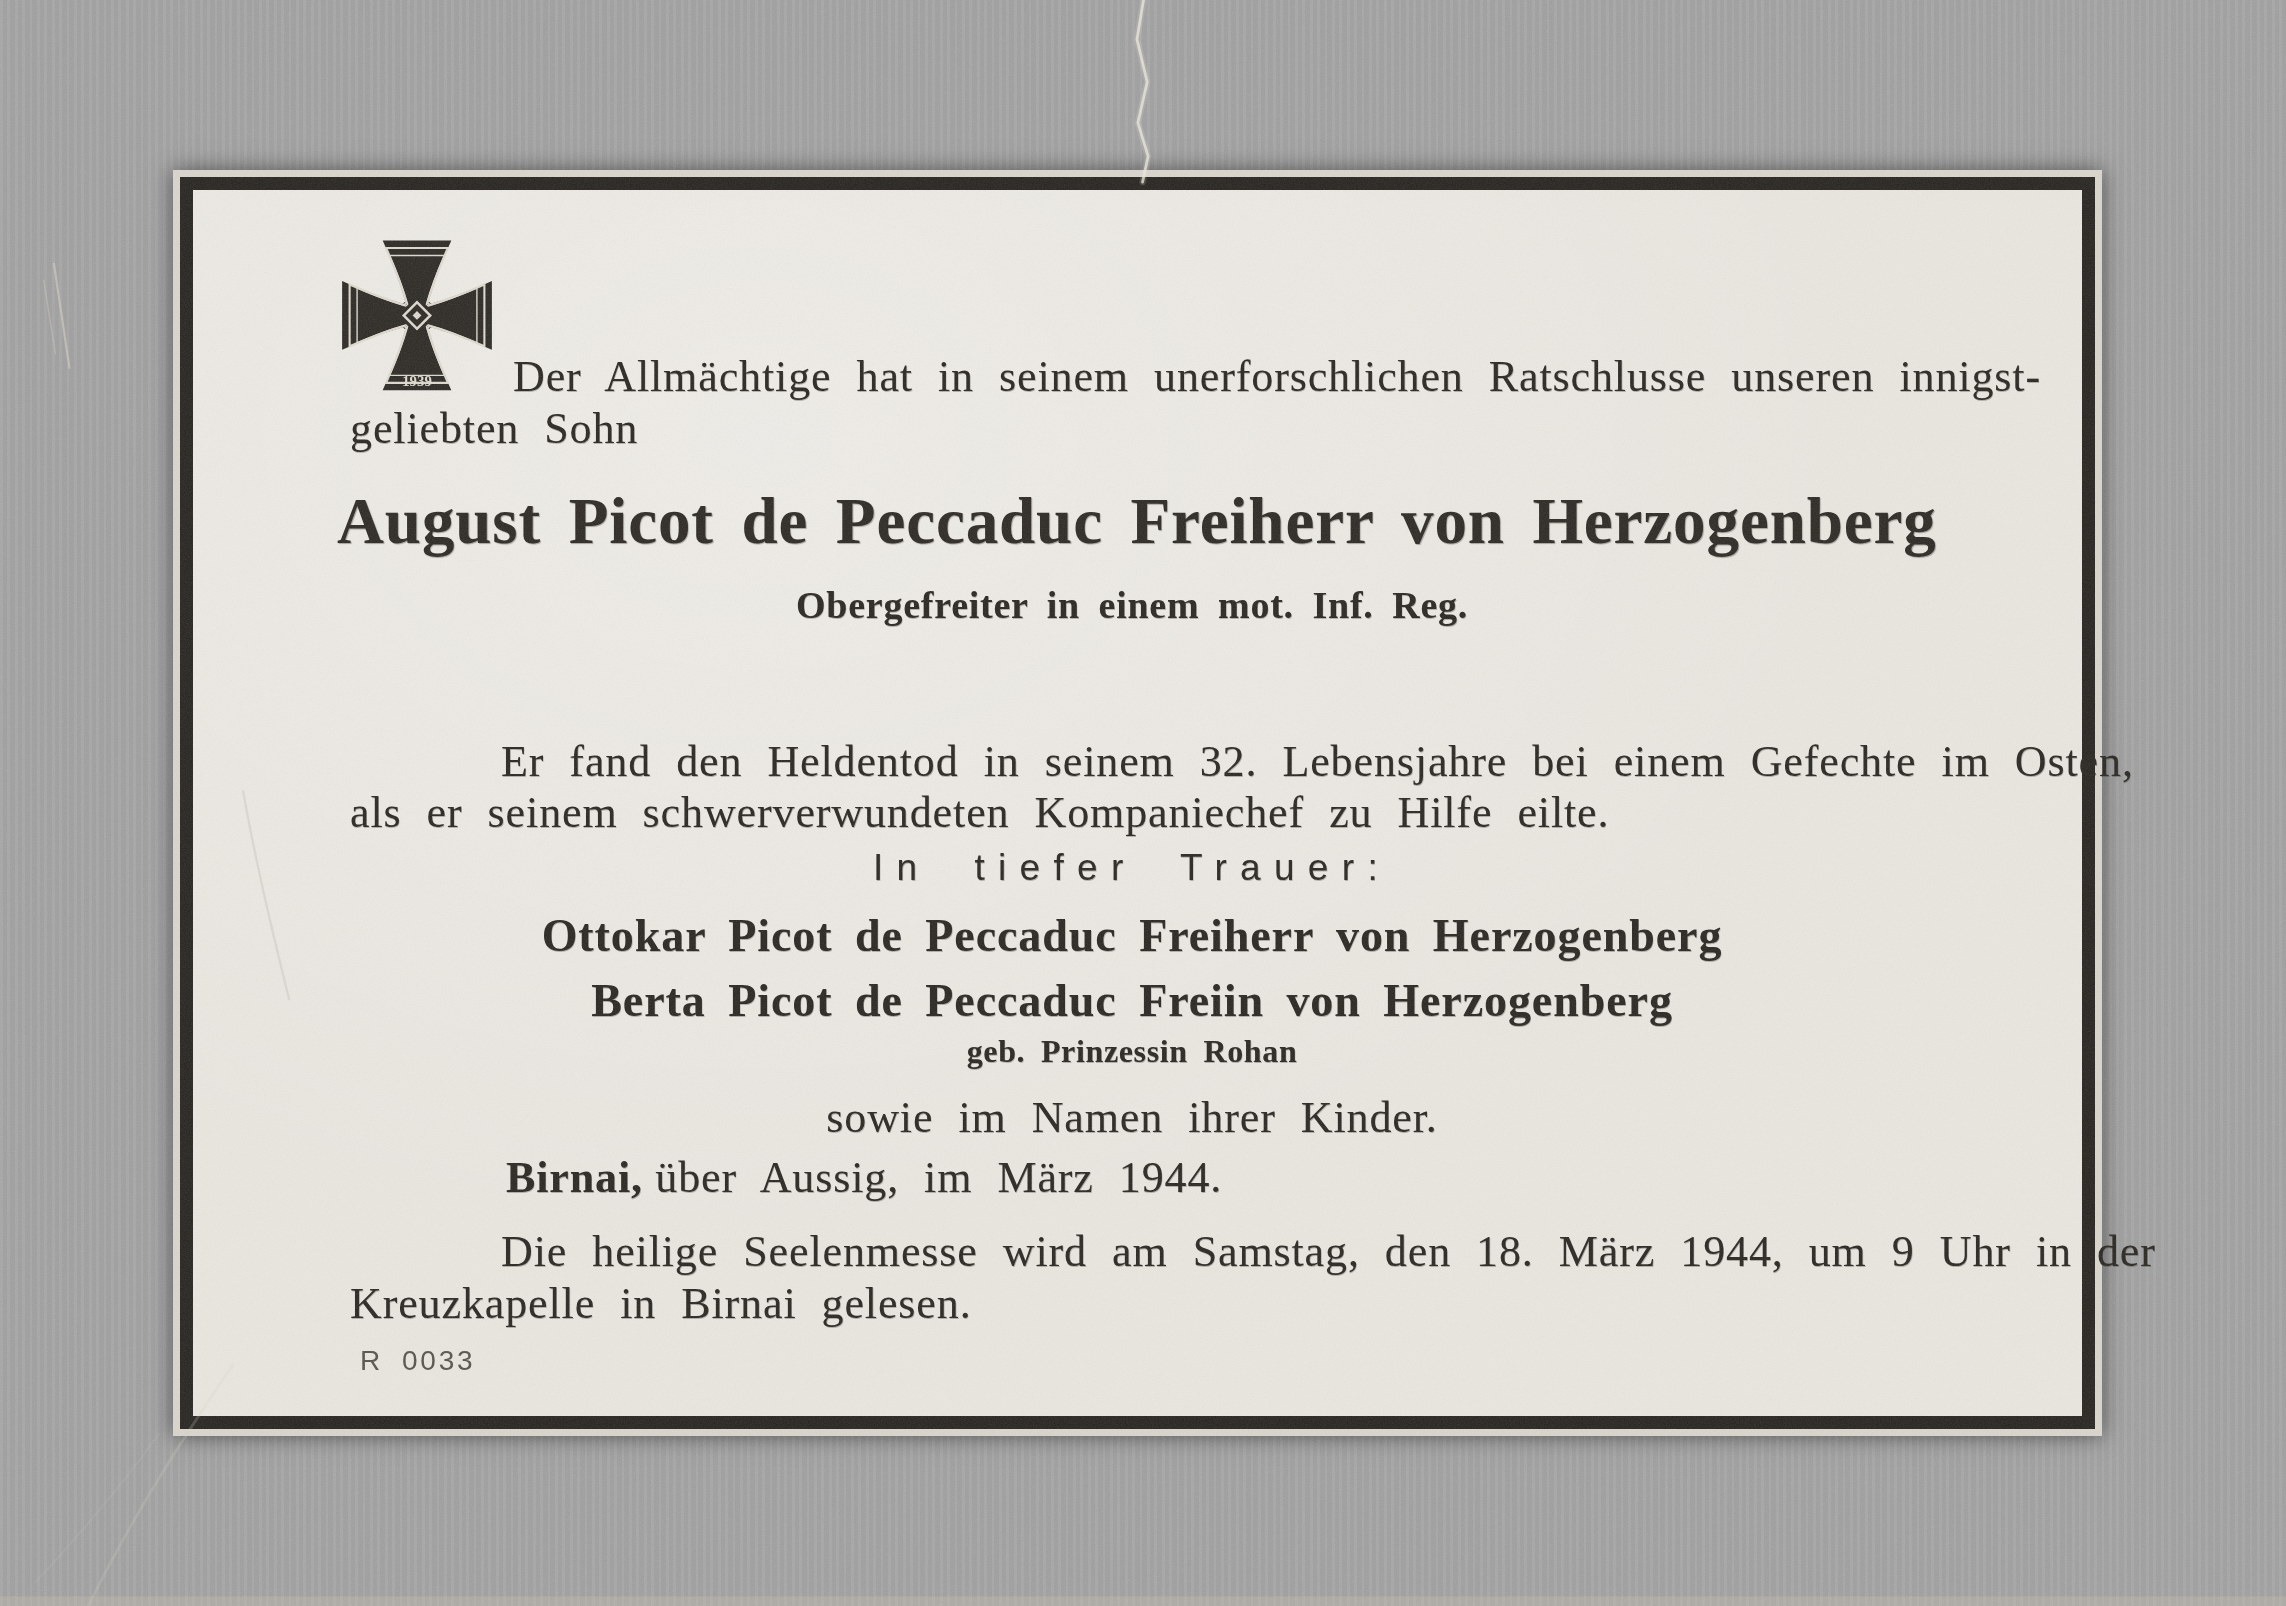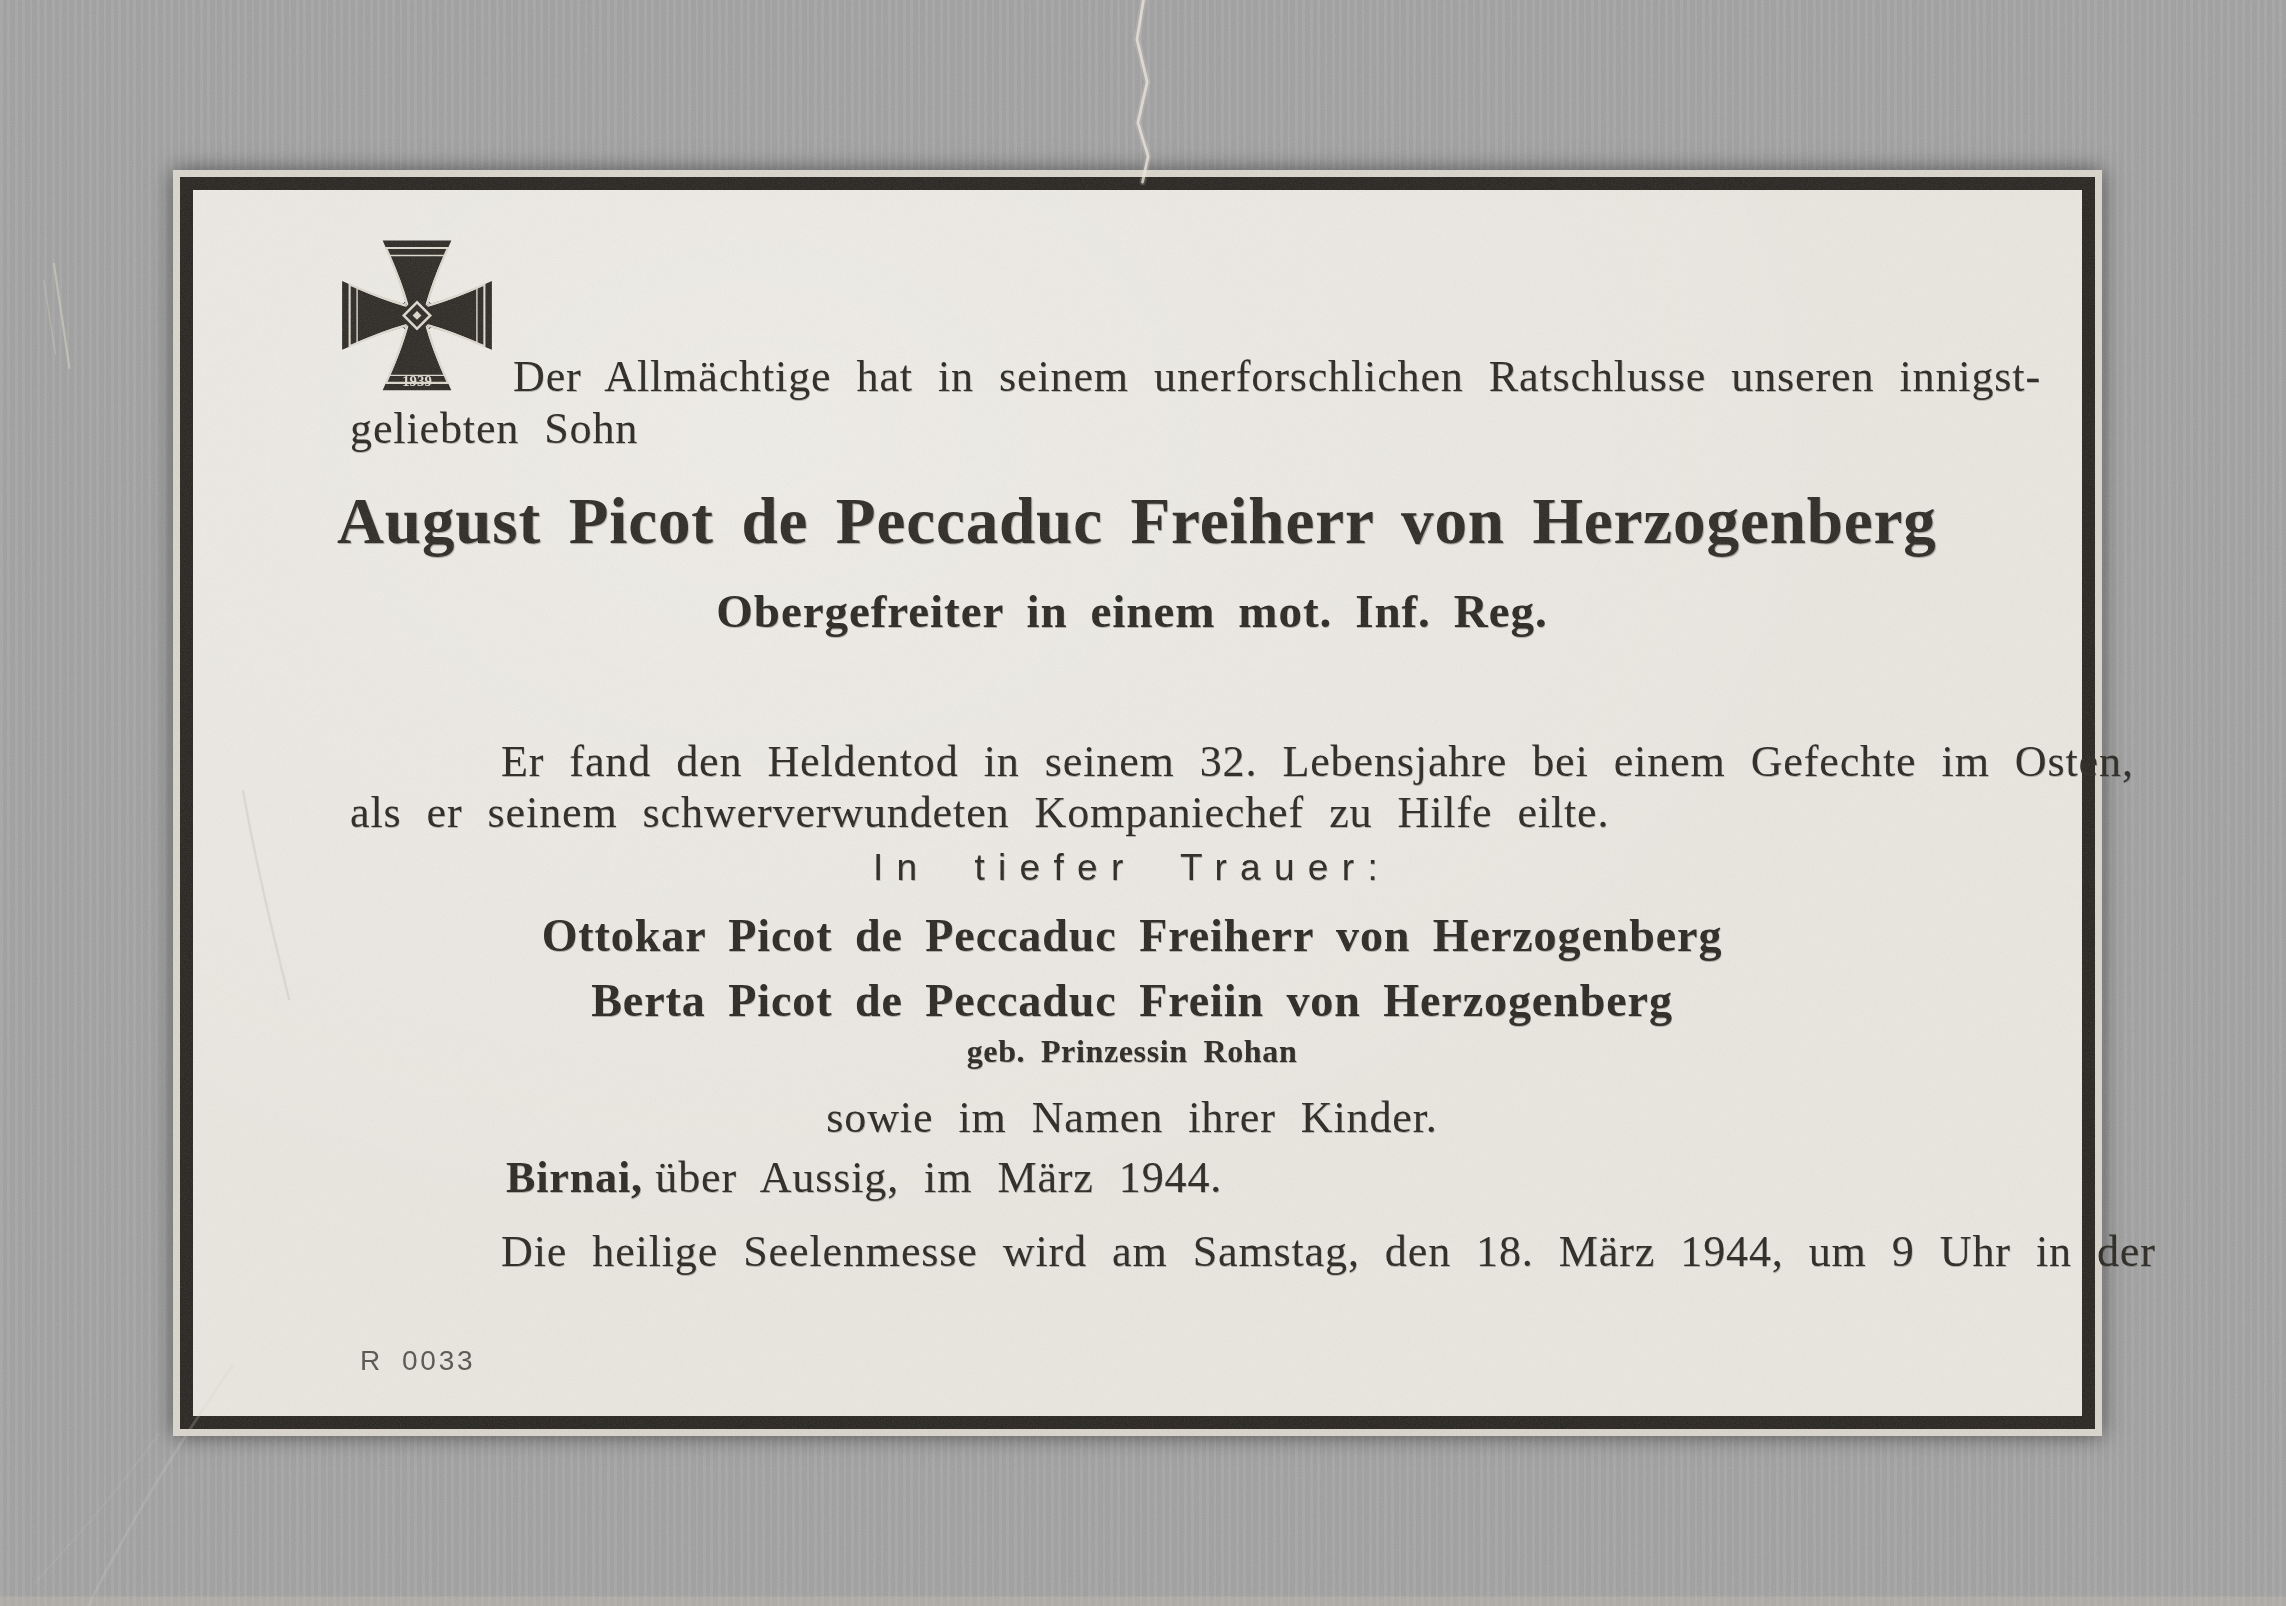--- a/index.html
+++ b/index.html
@@ -39,21 +39,21 @@
     white-space:nowrap;
     word-spacing:0.30em;
     letter-spacing:0.02em;
     text-shadow:0.6px 0.6px 0.6px rgba(39,36,31,0.30);
   }
   .centerband{left:337px;width:1590px;text-align:center;}
   .name-heading{
     font-weight:bold;font-size:65px;letter-spacing:0.9px;word-spacing:0.16em;color:#2a2621;
     text-shadow:0.9px 0.9px 0.9px rgba(30,27,22,0.35);
   }
-  .rank-line{font-weight:bold;font-size:47px;word-spacing:0.22em;}
+  .rank-line{font-weight:bold;font-size:38px;word-spacing:0.22em;}
   .trauer{
     font-family:"Liberation Sans", sans-serif;
     font-size:37px;font-weight:400;
     letter-spacing:0.36em;word-spacing:0.55em;
   }
   .mourner{font-weight:bold;font-size:46px;word-spacing:0.22em;}
   .geb{font-weight:bold;font-size:32px;word-spacing:0.22em;}
   .place-bold{font-weight:bold;}
   .place-rest{margin-left:0.28em;}
   .catalog{
@@ -117,20 +117,21 @@
   <div class="txt centerband geb" style="top:1033px;">geb. Prinzessin Rohan</div>
 
   <div class="txt centerband" style="top:1093px;">sowie im Namen ihrer Kinder.</div>
 
   <div class="txt" style="left:506px;top:1153px;">
     <span class="place-bold">Birnai,</span><span class="place-rest">über Aussig, im März 1944.</span>
   </div>
 
   <div class="txt" style="left:501px;top:1227px;">Die heilige Seelenmesse wird am Samstag, den 18. März 1944, um 9 Uhr in der</div>
 
+  <div class="txt" style="left:350px;top:1279px;">Kreuzkapelle in Birnai gelesen.</div>
 
   <div class="txt catalog" style="left:360px;top:1345px;">R 0033</div>
 
   <svg class="artifacts" viewBox="0 0 2465 1732">
 
     <polyline points="1233,0 1226,42 1237,88 1227,132 1238,168 1232,196" fill="none" stroke="#e9e3d7" stroke-width="7" opacity="0.18" stroke-linecap="round"></polyline>
     <polyline points="1233,0 1226,42 1237,88 1227,132 1238,168 1232,196" fill="none" stroke="#efe9dd" stroke-width="3" opacity="0.75" stroke-linecap="round"></polyline>
 
     <path d="M58,283 L75,397" stroke="#ddd6c8" stroke-width="2.4" opacity="0.5" fill="none"></path>
     <path d="M47,301 L60,382" stroke="#ddd6c8" stroke-width="1.6" opacity="0.3" fill="none"></path>

